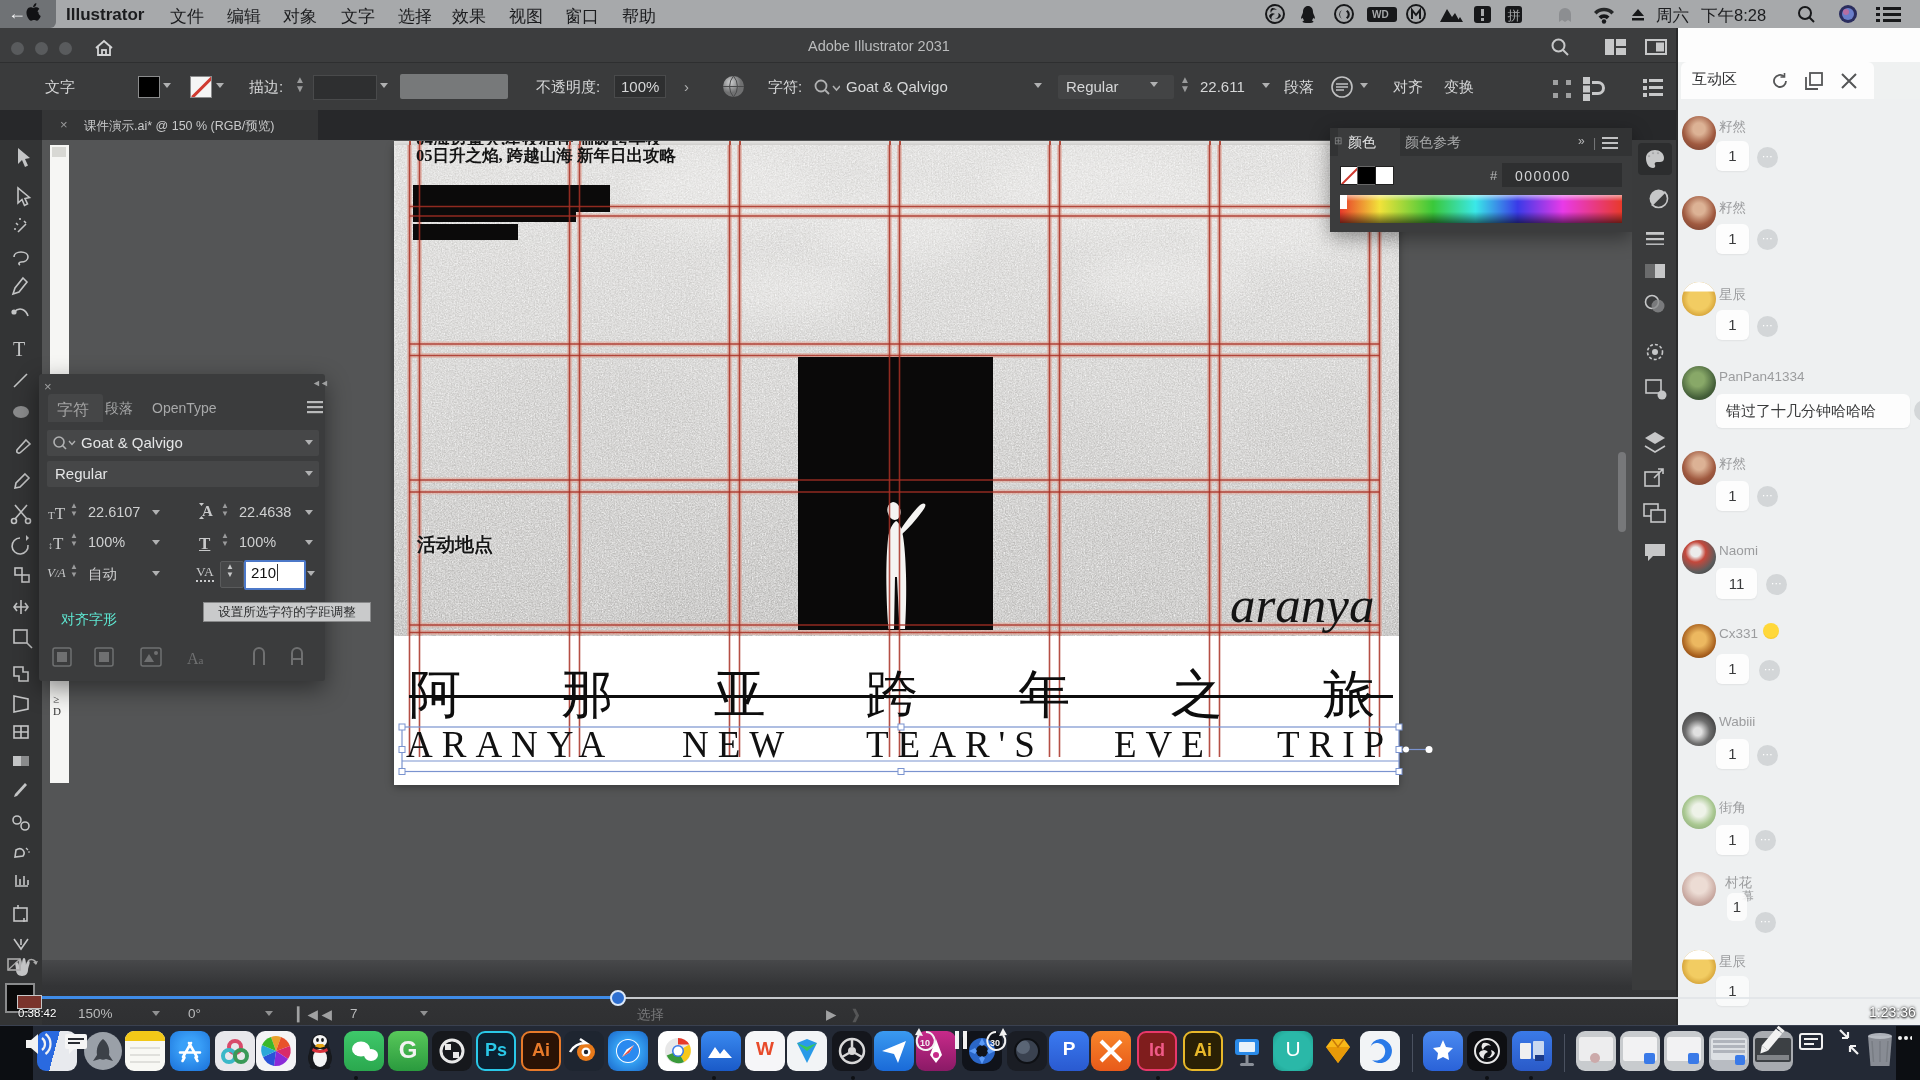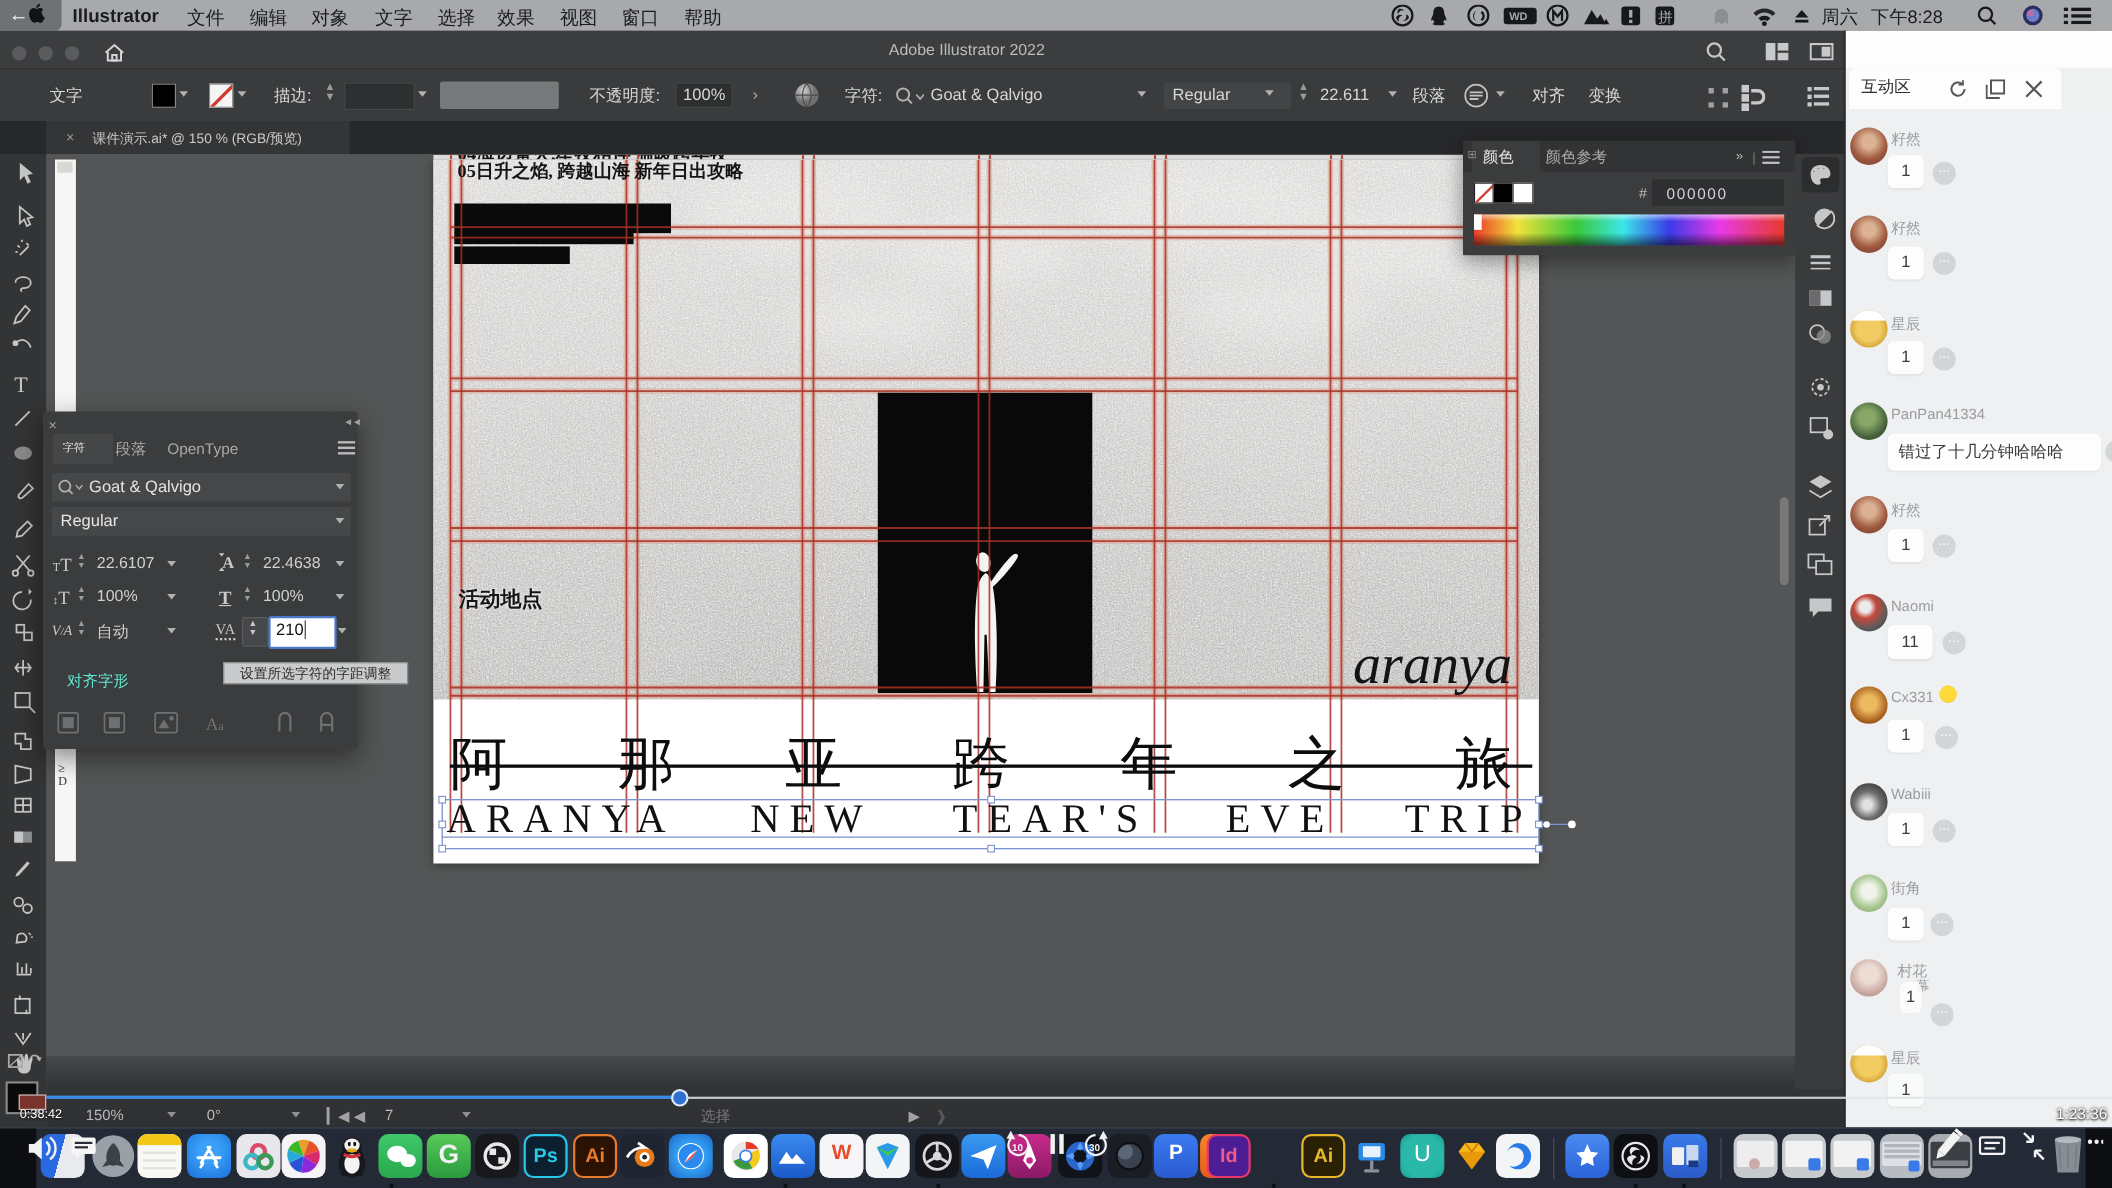--- a/index.html
+++ b/index.html
@@ -85,21 +85,21 @@
 </div>
 
 <div class="abs" id="titlebar" style="left:0;top:28px;width:1680px;height:34px;background:#3c3d3e;">
   <div class="abs" style="left:11px;top:14px;width:13px;height:13px;border-radius:50%;background:#595b5d;"></div>
   <div class="abs" style="left:35px;top:14px;width:13px;height:13px;border-radius:50%;background:#595b5d;"></div>
   <div class="abs" style="left:59px;top:14px;width:13px;height:13px;border-radius:50%;background:#595b5d;"></div>
   <svg class="abs" style="left:94px;top:11px;" width="20" height="18" viewBox="0 0 20 18" fill="none" stroke="#d3d4d5" stroke-width="1.8">
     <path d="M2 9l8-7 8 7M4 8v8h12V8"></path>
         <rect x="8" y="11" width="4" height="5"></rect>
   </svg>
-  <div class="abs" style="left:808px;top:38px;color:#bbbcbd;font-size:14.5px;top:10px;">Adobe Illustrator 2022</div>
+  <div class="abs" style="left:808px;top:38px;color:#bbbcbd;font-size:14.5px;top:10px;">Adobe Illustrator 2031</div>
   <svg class="abs" style="left:1550px;top:37px;width:20px;height:20px;top:9px;" viewBox="0 0 20 20" fill="none" stroke="#c7c8c9" stroke-width="2">
     <circle cx="8.5" cy="8.5" r="6"></circle>
         <path d="M13 13l5 5"></path>
   </svg>
   <svg class="abs" style="left:1605px;top:11px;" width="21" height="16" viewBox="0 0 21 16" fill="#c7c8c9">
     <rect x="0" y="0" width="9" height="16"></rect>
         <rect x="11" y="0" width="10" height="7"></rect>
         <rect x="11" y="9" width="10" height="7"></rect>
   </svg>
   <svg class="abs" style="left:1645px;top:11px;" width="22px" height="16" viewBox="0 0 22 16" fill="none" stroke="#c7c8c9" stroke-width="2">
@@ -442,21 +442,21 @@
   <div class="abs" style="left:595px;top:46px;color:#77787a;">选择</div>
   <div class="abs" style="left:784px;top:46px;color:#a0a1a2;">▶</div>
   <div class="abs" style="left:808px;top:46px;color:#555657;">❱</div>
 </div>
 
 <div class="abs" id="charpanel" style="left:39px;top:374px;width:286px;height:307px;background:#3b3c3d;border-radius:3px;box-shadow:0 8px 24px rgba(0,0,0,.45);color:#cfd0d1;">
   <div class="abs" style="left:5px;top:5px;color:#9fa0a1;font-size:13px;">×</div>
   <div class="abs" style="left:273px;top:4px;color:#9fa0a1;font-size:9px;letter-spacing:-1px;">◄◄</div>
 
   <div class="abs" style="left:9px;top:20px;width:55px;height:28px;background:#454647;border-radius:3px 3px 0 0;"></div>
-  <div class="abs" style="left:18px;top:26px;font-size:10px;color:#e5e5e5;">字符</div>
+  <div class="abs" style="left:18px;top:26px;font-size:16px;color:#a3a3a3;">字符</div>
   <div class="abs" style="left:66px;top:26px;font-size:14px;color:#a8a9aa;">段落</div>
   <div class="abs" style="left:113px;top:26px;font-size:14px;color:#a8a9aa;">OpenType</div>
   <svg class="abs" style="left:268px;top:27px;" width="16" height="13" viewBox="0 0 16 13" fill="#b8b9ba">
         <rect y="0" width="16" height="2.2"></rect>
         <rect y="5" width="16" height="2.2"></rect>
         <rect y="10" width="16" height="2.2"></rect>
       </svg>
 
   <div class="abs" style="left:8px;top:56px;width:272px;height:26px;background:#464748;border-radius:2px;"></div>
   <svg class="abs" style="left:13px;top:61px;" width="24" height="16" viewBox="0 0 24 16" fill="none" stroke="#b0b1b2" stroke-width="1.6">
@@ -798,21 +798,21 @@
           <circle cx="16" cy="16" r="7" fill="#5a6575"></circle>
           <circle cx="20" cy="20" r="12" fill="none" stroke="#0e1014" stroke-width="2"></circle>
         </svg></div>
   <div class="dk" style="left:1049px;background:linear-gradient(#3a7af0,#2a5ad0);">
         <div class="dkt" style="top:7px;color:#fff;font-size:19px;">P</div>
       </div>
   <div class="dk" style="left:1091px;background:linear-gradient(#f8862a,#e85a1a);"><svg width="40" height="40" viewBox="0 0 40 40">
           <path d="M10 10l20 20M30 10L10 30" stroke="#fff" stroke-width="4"></path>
           <path d="M26 12l4-2-2 4z" fill="#fff"></path>
         </svg></div>
-  <div class="dk" style="left:1097px;background:#4c1d95;border:2.5px solid #e8386a;box-sizing:border-box;">
+  <div class="dk" style="left:1137px;background:#7f1d1d;border:2.5px solid #e8386a;box-sizing:border-box;">
         <div class="dkt" style="top:7px;color:#f05a88;font-size:18px;">Id</div>
       </div>
   <div class="dk" style="left:1183px;background:#2a2005;border:2.5px solid #e8b82a;box-sizing:border-box;">
         <div class="dkt" style="top:7px;color:#e8b82a;font-size:18px;">Ai</div>
       </div>
   <div class="dk" style="left:1227px;background:transparent;"><svg width="40" height="40" viewBox="0 0 40 40">
           <rect x="8" y="8" width="24" height="16" rx="3" fill="#2a8ae8"></rect>
           <rect x="12" y="11" width="16" height="10" rx="1" fill="#e8f2fa"></rect>
           <rect x="18.5" y="24" width="3" height="8" fill="#8a8f98"></rect>
           <rect x="13" y="32" width="14" height="3" rx="1.5" fill="#8a8f98"></rect>

